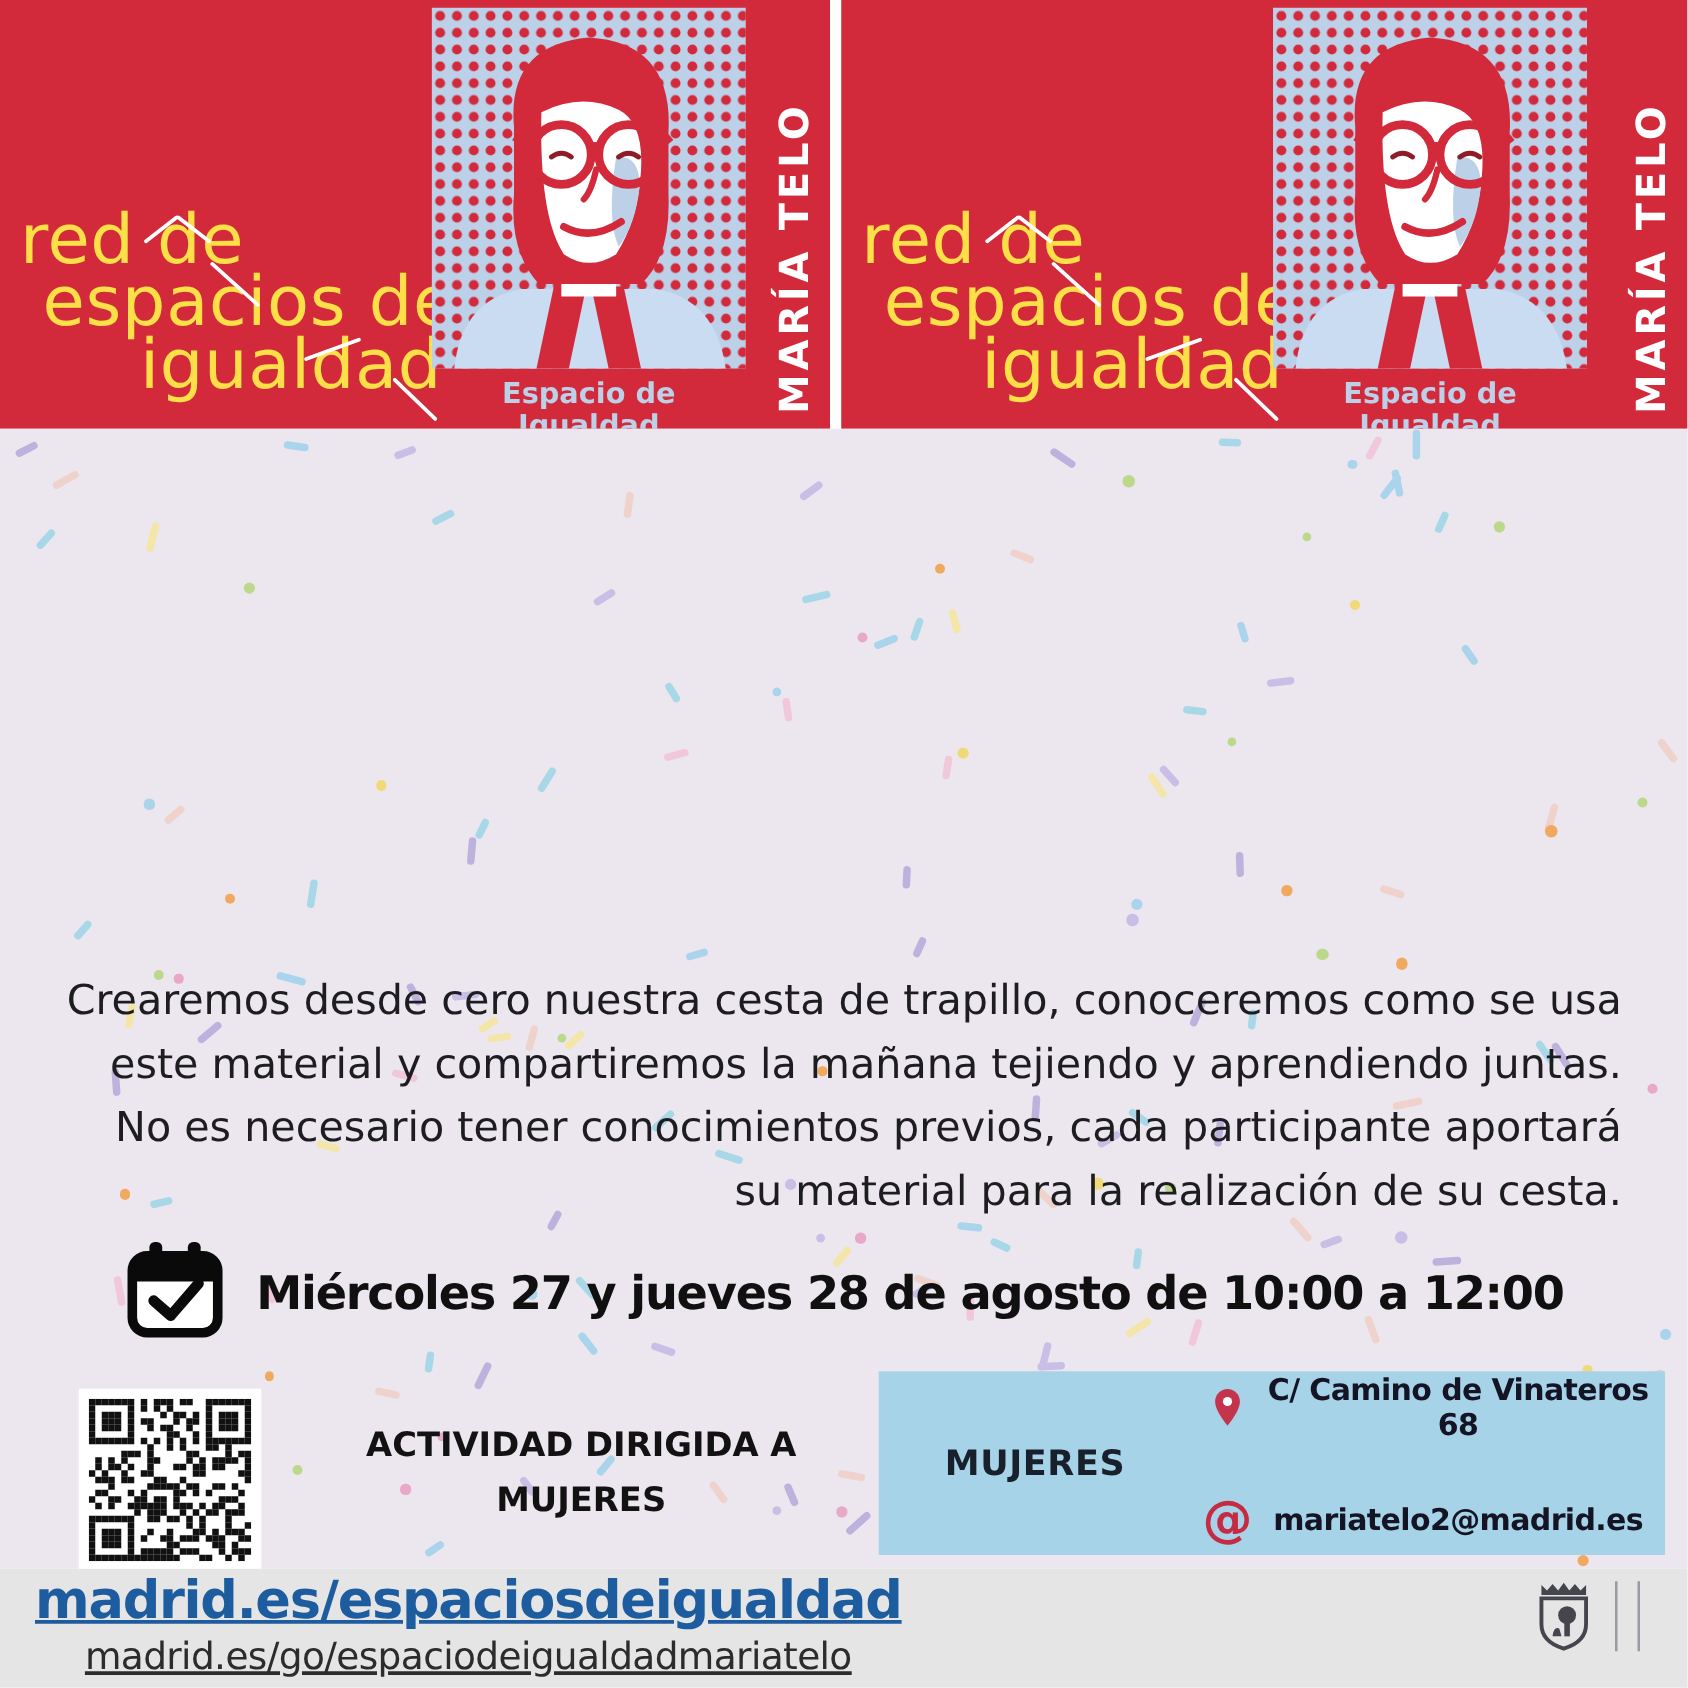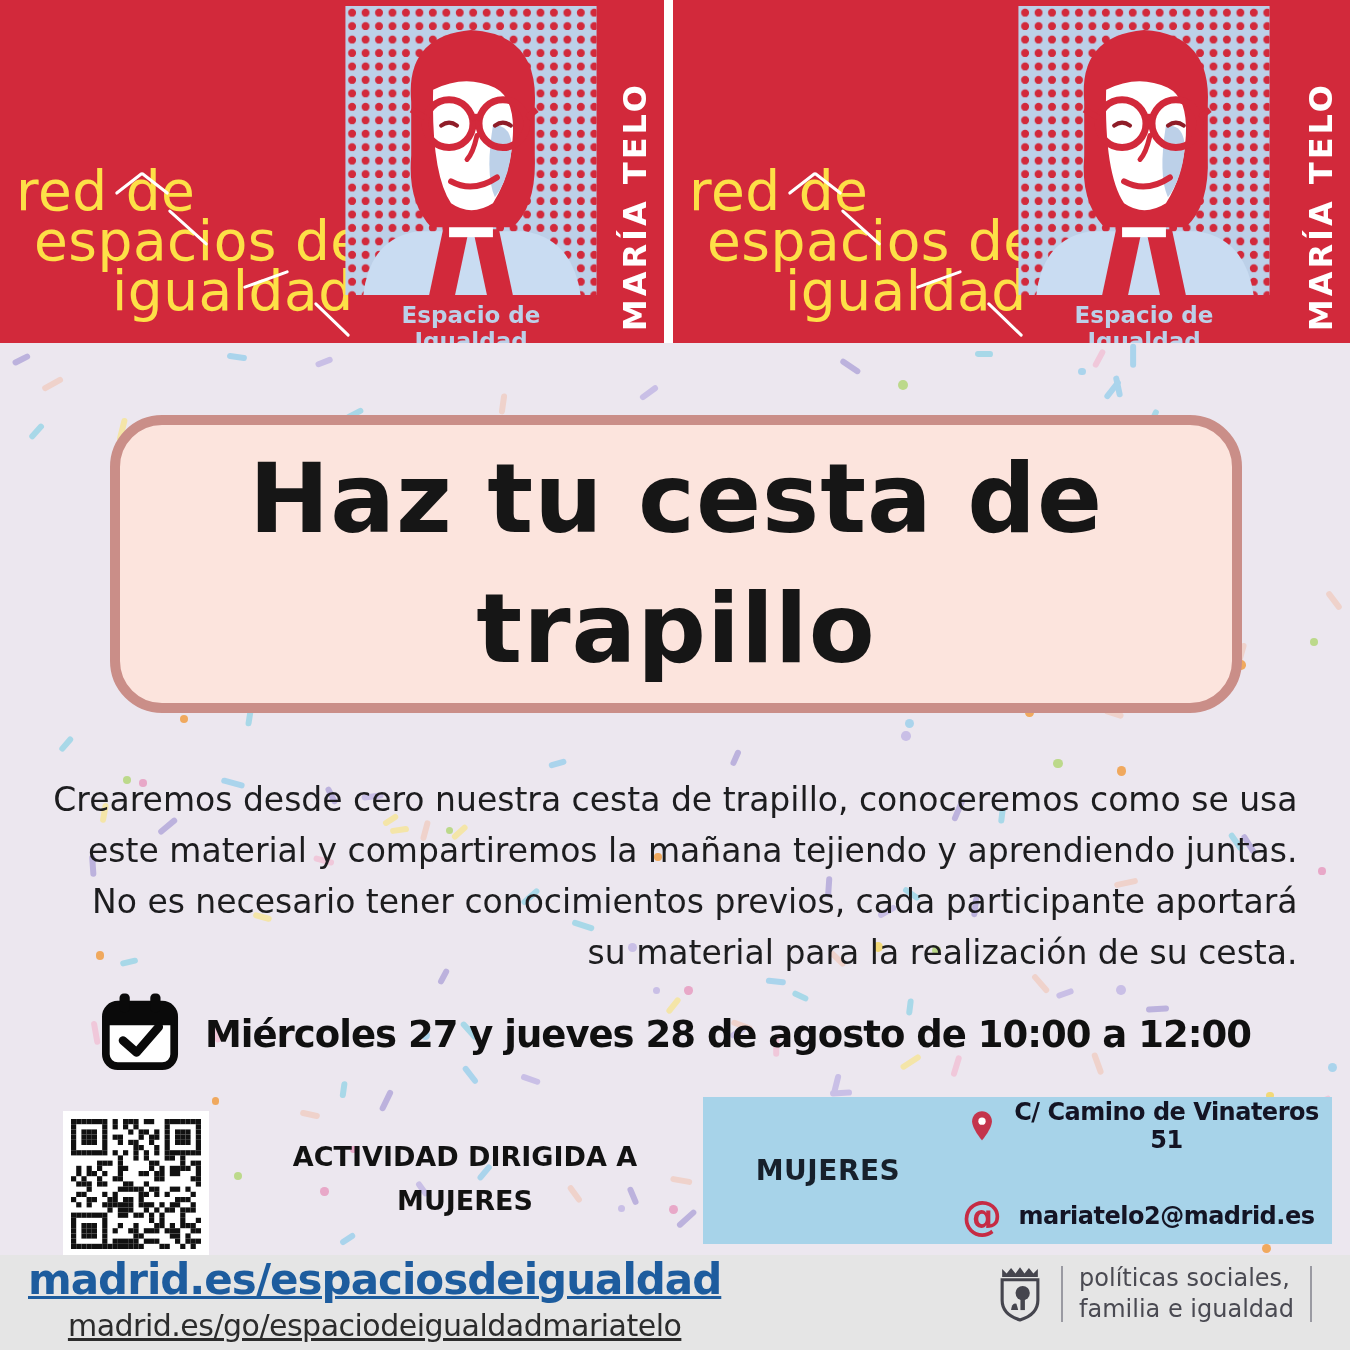--- a/index.html
+++ b/index.html
@@ -312,24 +312,20 @@
       <div class="sprinkle" style="left: 1077.98px; top: 24.5518px; width: 7.69739px; height: 7.69739px; border-radius: 50%; background: rgb(170, 212, 236);"></div>
       <div class="sprinkle" style="left: 747.82px; top: 107.751px; width: 8.03428px; height: 8.03428px; border-radius: 50%; background: rgb(240, 169, 94);"></div>
       <div class="sprinkle" style="left: 982.278px; top: 246.954px; width: 7.1263px; height: 7.1263px; border-radius: 50%; background: rgb(188, 217, 139);"></div>
       <div class="sprinkle" style="left: 765.824px; top: 254.95px; width: 8.99475px; height: 8.99475px; border-radius: 50%; background: rgb(242, 217, 120);"></div>
       <div class="sprinkle" style="left: 233.512px; top: 828.796px; width: 8.17183px; height: 8.17183px; border-radius: 50%; background: rgb(188, 217, 139);"></div>
       <div class="sprinkle" style="left: 627.688px; top: 600.087px; width: 9.30703px; height: 9.30703px; border-radius: 50%; background: rgb(201, 191, 230);"></div>
       <div class="sprinkle" style="left: 420.712px; top: 687.607px; width: 9.62141px; height: 9.62141px; border-radius: 50%; background: rgb(170, 212, 236);"></div>
       <div class="sprinkle" style="left: 1328.37px; top: 720.249px; width: 8.98814px; height: 8.98814px; border-radius: 50%; background: rgb(170, 212, 236);"></div>
     </div>
 
-  <div class="title-box">
-    <div class="title-line">Haz tu cesta de</div>
-    <div class="title-line">trapillo</div>
-  </div>
 
   <p class="description">Crearemos desde cero nuestra cesta de trapillo, conoceremos como se usa este material y compartiremos la mañana tejiendo y aprendiendo juntas. No es necesario tener conocimientos previos, cada participante aportará su material para la realización de su cesta.</p>
 
   <div class="schedule">
     <span>
       <svg viewBox="0 0 96 96" xmlns="http://www.w3.org/2000/svg">
         <rect x="8" y="16" width="80" height="72" rx="14" fill="#ffffff" stroke="#0a0a0a" stroke-width="9"></rect>
         <path d="M8 40 L8 30 A14 14 0 0 1 22 16 L74 16 A14 14 0 0 1 88 30 L88 40 Z" fill="#0a0a0a"></path>
         <rect x="24" y="3" width="12" height="22" rx="5" fill="#0a0a0a"></rect>
         <rect x="60" y="3" width="12" height="22" rx="5" fill="#0a0a0a"></rect>
@@ -655,21 +651,21 @@
       <div>MUJERES</div>
     </div>
     <div class="contact-rows">
       <div class="contact-row">
         <span class="contact-icon">
           <svg viewBox="0 0 24 24" xmlns="http://www.w3.org/2000/svg">
             <path d="M12 1.6 C8.1 1.6 5 4.8 5 8.7 C5 14 12 22.2 12 22.2 C12 22.2 19 14 19 8.7 C19 4.8 15.9 1.6 12 1.6 Z" fill="#c4344c"></path>
             <circle cx="12" cy="8.6" r="2.6" fill="#ffffff"></circle>
           </svg>
         </span>
-        <span class="contact-text">C/ Camino de Vinateros 51</span>
+        <span class="contact-text">C/ Camino de Vinateros 68</span>
       </div>
       <div class="contact-row">
         <span class="contact-icon">
           <span class="at-glyph">@</span>
         </span>
         <span class="contact-text">mariatelo2@madrid.es</span>
       </div>
     </div>
   </div>
 </div>
@@ -683,19 +679,15 @@
     <span class="crest">
       <svg viewBox="0 0 56 66" xmlns="http://www.w3.org/2000/svg">
         <path d="M8 14 L8 5 L13 10 L18 4 L23 10 L28 3 L33 10 L38 4 L43 10 L48 5 L48 14 Z" fill="#45454e"></path>
         <path d="M8 17 L48 17 L48 40 Q48 56 28 62 Q8 56 8 40 Z" fill="none" stroke="#45454e" stroke-width="3.5"></path>
         <circle cx="31" cy="32" r="8" fill="#45454e"></circle>
         <rect x="28.5" y="38" width="5" height="13" fill="#45454e"></rect>
         <path d="M18 51 Q19 42 24 44 L26 51 Z" fill="#45454e"></path>
       </svg>
     </span>
     <span class="vdiv"></span>
-    <span class="dept">
-      <div>políticas sociales,</div>
-      <div>familia e igualdad</div>
-    </span>
     <span class="vdiv"></span>
   </div>
 </div>
 
 </body></html>

